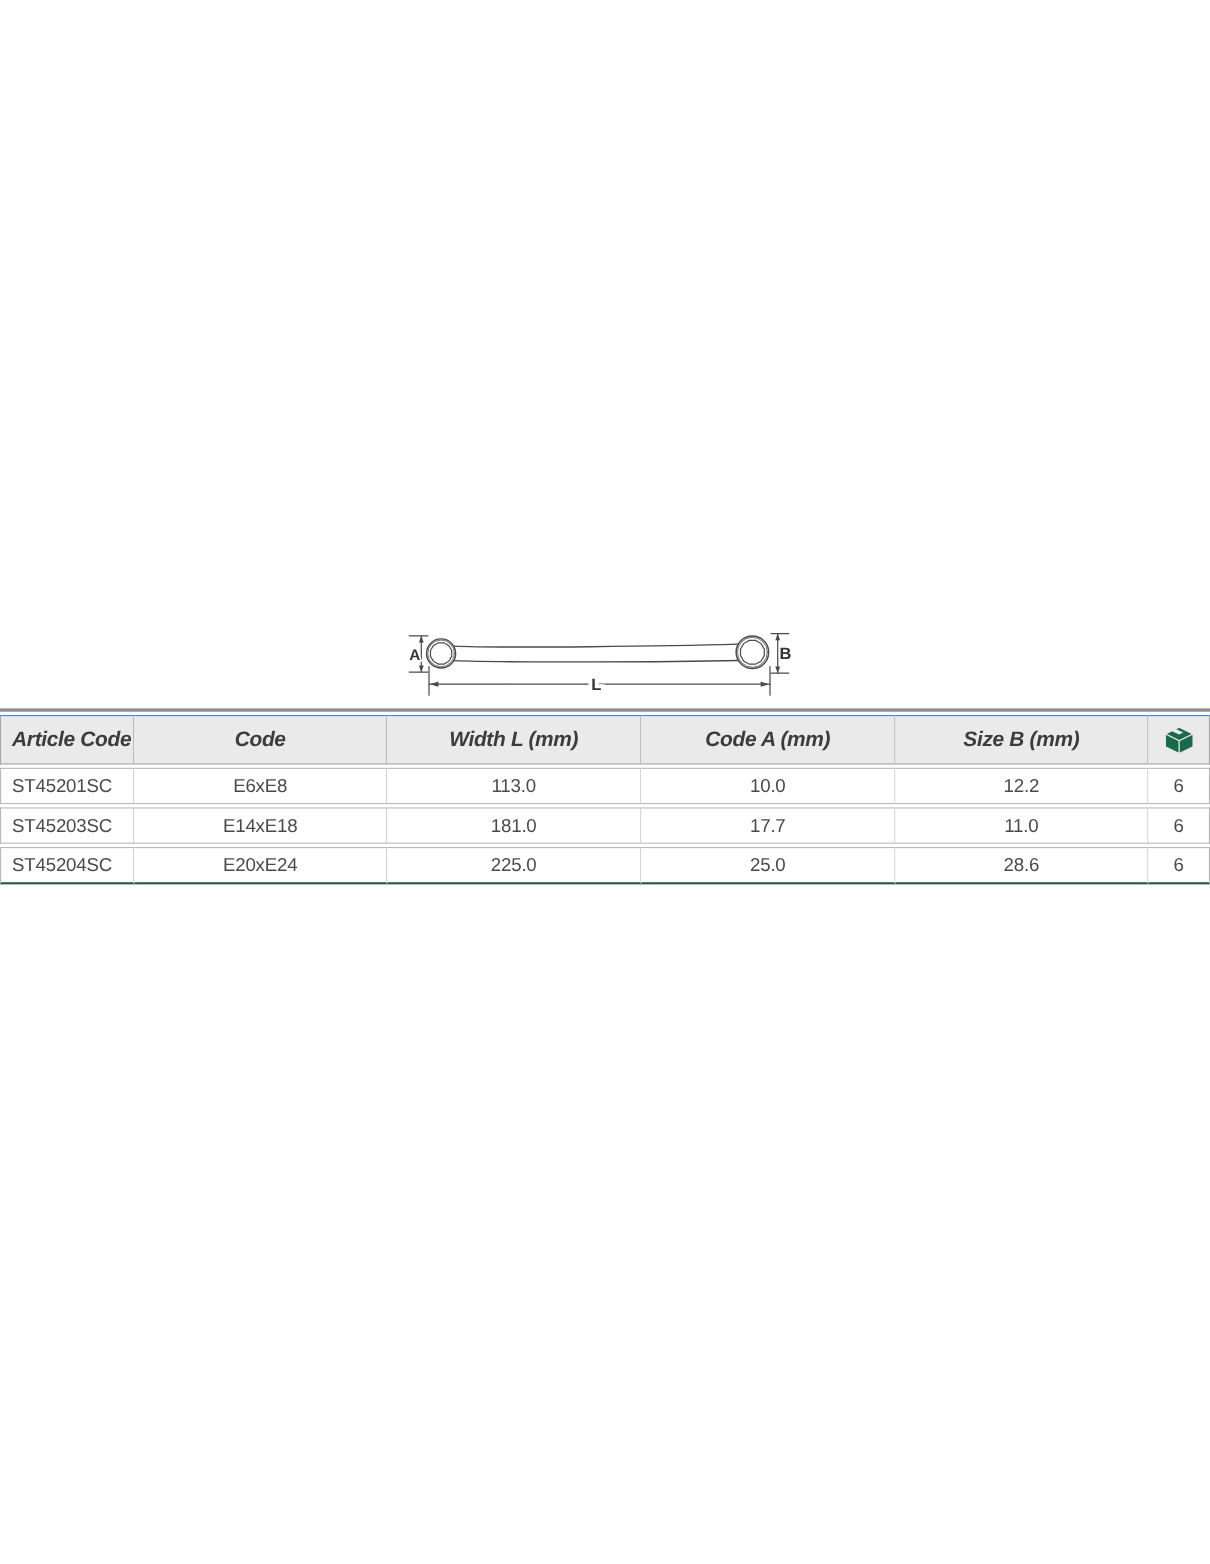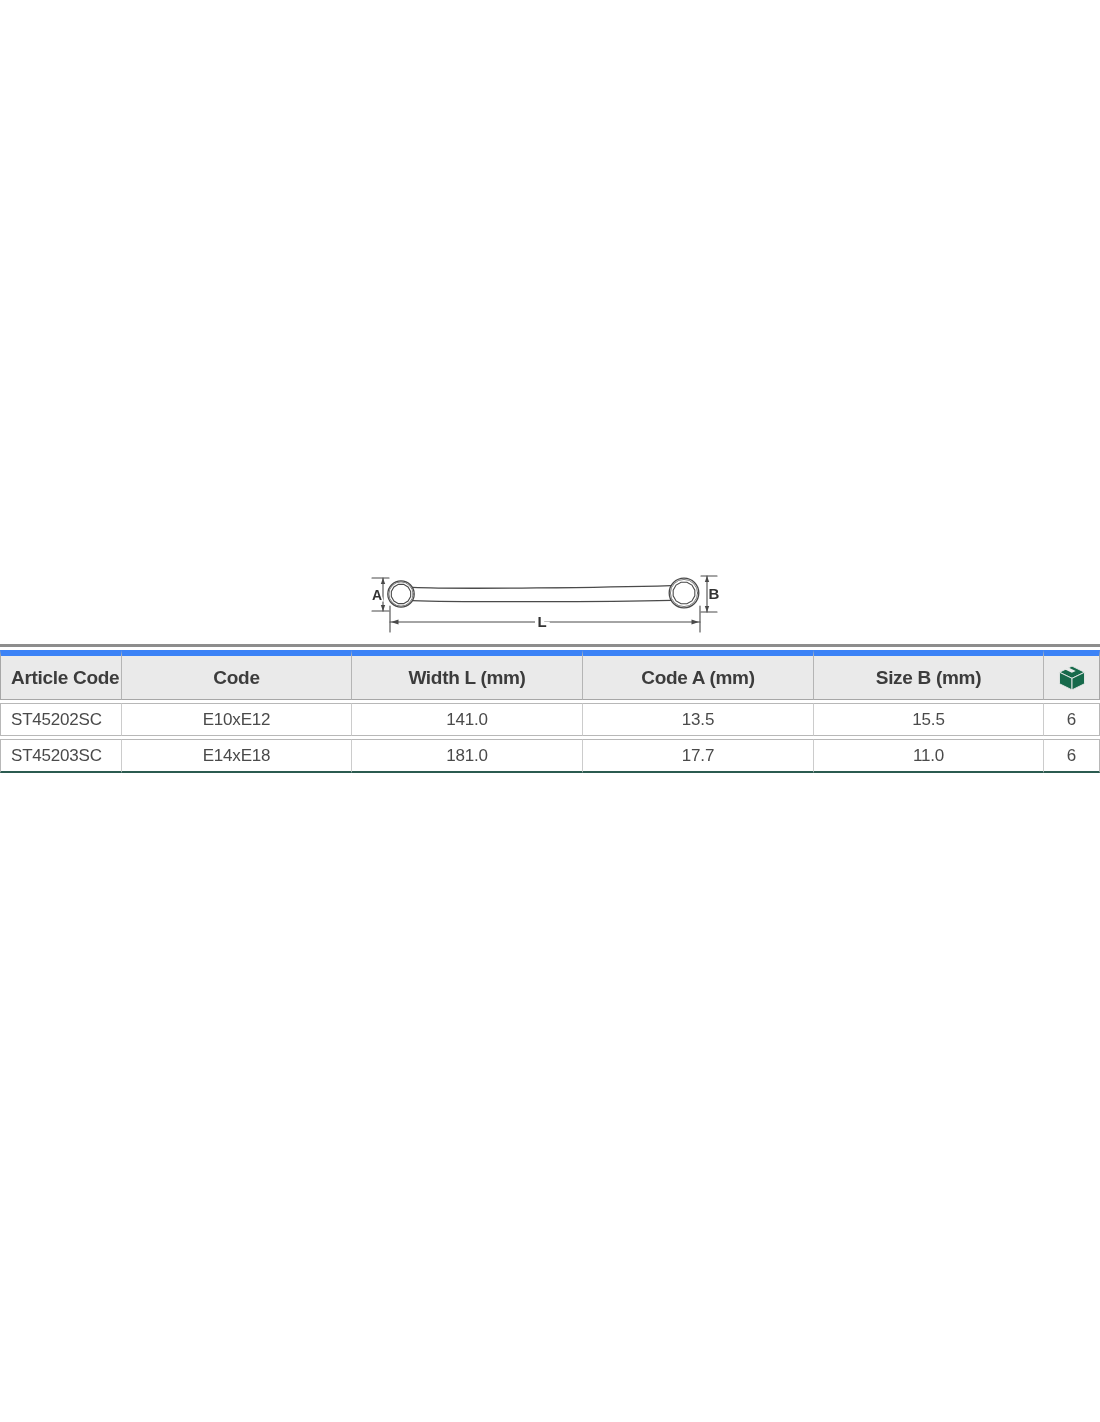--- a/index.html
+++ b/index.html
@@ -30,30 +30,31 @@
     background: #8d8d8d;
   }
   table.spec {
     width: 1100px;
     table-layout: fixed;
     border-collapse: separate;
     border-spacing: 0 3px;
   }
   table.spec th {
     background: #eaeaea;
-    border-top: 6px solid #3b82f6;
+    border-top: 1px solid #3b82f6;
     border-bottom: 1px solid #a7a7a7;
     border-right: 1px solid #b5b5b5;
     height: 43px;
     font-size: 19px;
     font-weight: 600;
     letter-spacing: -0.3px;
     color: #3c3c3c;
     text-align: center;
     padding: 0;
+    font-style: italic;
   }
   table.spec th:first-child {
     border-left: 1px solid #a7a7a7;
     text-align: left;
     padding-left: 10px;
   }
   table.spec th:last-child { border-right: 1px solid #a7a7a7; }
   table.spec td {
     background: #ffffff;
     border-top: 1px solid #b8b8b8;
@@ -153,30 +154,38 @@
                 <polygon points="16,14.4 29.5,7.8 29.5,20.2 16,26.8"></polygon>
               </g>
               <polygon points="8,4.6 12.2,2.6 20,6.4 15.8,8.4" fill="#eaeaea"></polygon>
             </svg>
           </span>
         </th>
       </tr>
     </thead>
     <tbody>
       <tr>
-        <td>ST45202SC</td>
-        <td>E10xE12</td>
-        <td>141.0</td>
-        <td>13.5</td>
-        <td>15.5</td>
+        <td>ST45201SC</td>
+        <td>E6xE8</td>
+        <td>113.0</td>
+        <td>10.0</td>
+        <td>12.2</td>
         <td>6</td>
       </tr>
       <tr>
         <td>ST45203SC</td>
         <td>E14xE18</td>
         <td>181.0</td>
         <td>17.7</td>
         <td>11.0</td>
         <td>6</td>
       </tr>
+      <tr>
+        <td>ST45204SC</td>
+        <td>E20xE24</td>
+        <td>225.0</td>
+        <td>25.0</td>
+        <td>28.6</td>
+        <td>6</td>
+      </tr>
     </tbody>
   </table>
 </div>
 
 </body></html>

